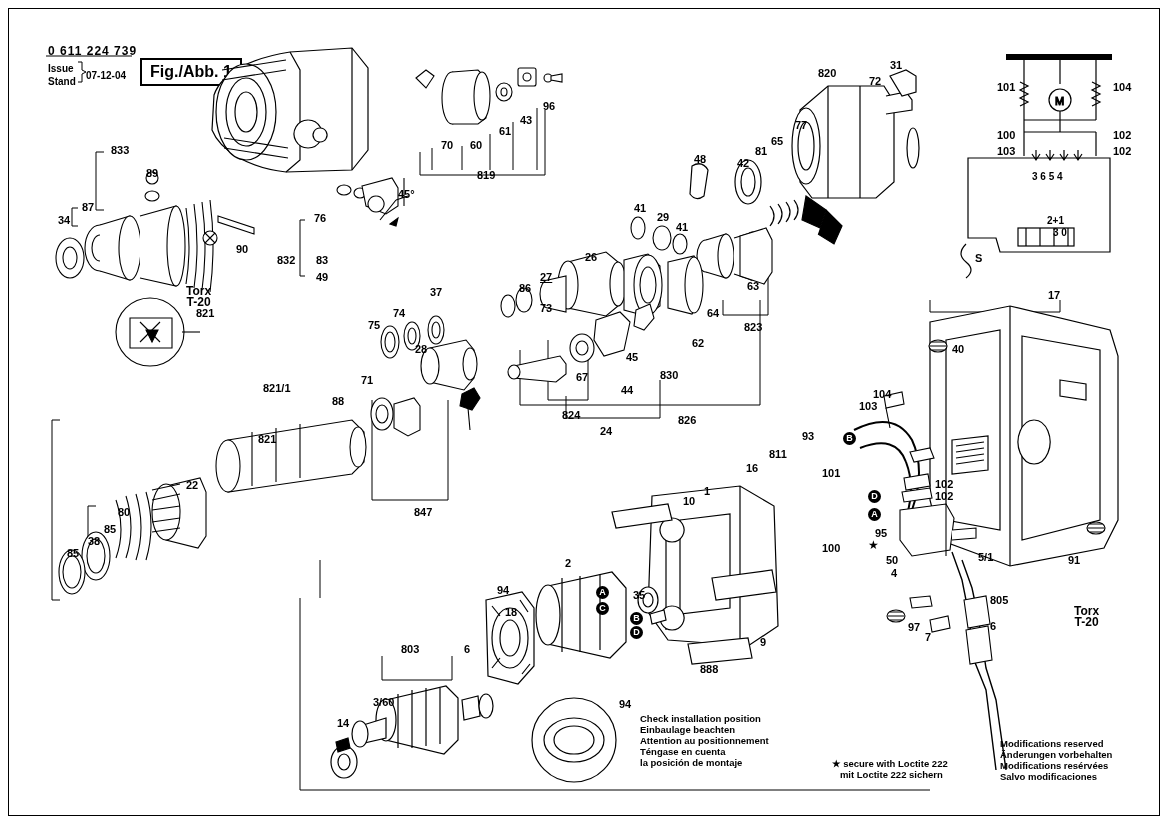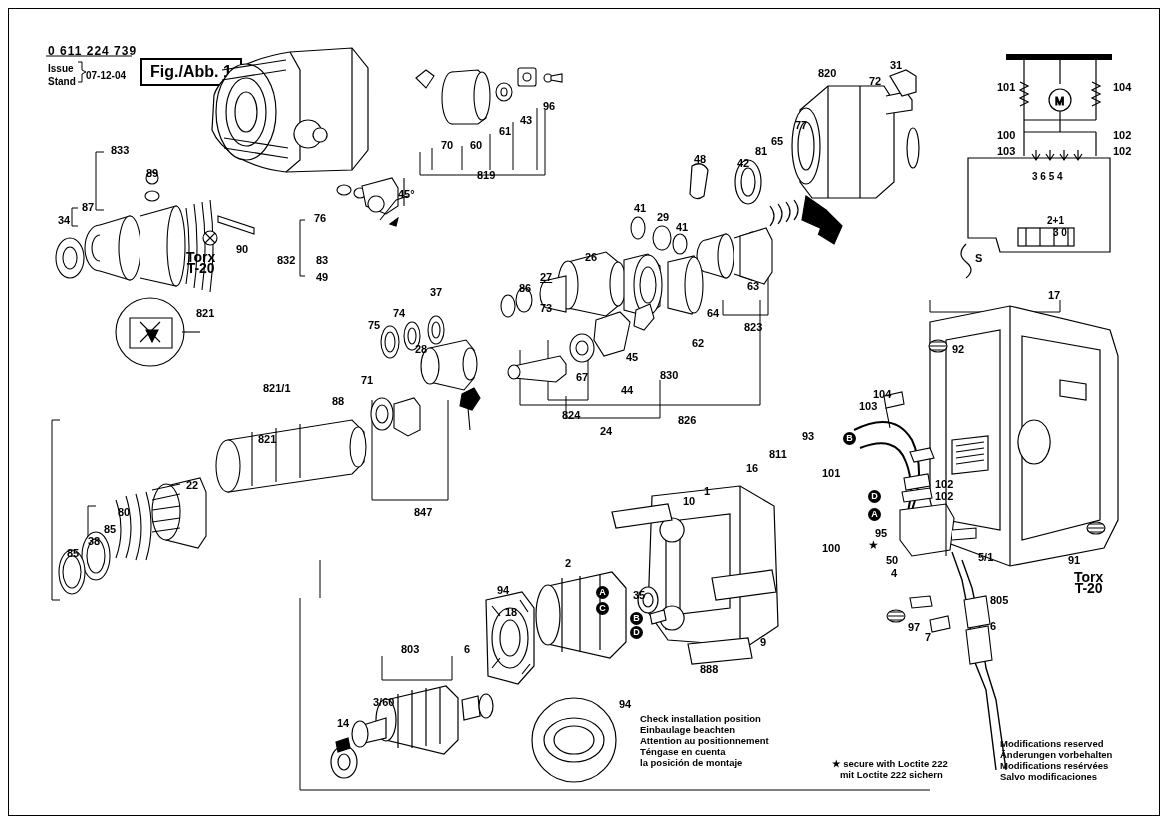--- a/index.html
+++ b/index.html
@@ -7,21 +7,21 @@
   .page{position:absolute;left:0;top:0;width:1169px;height:826px;overflow:hidden;}
   .frame{position:absolute;left:8px;top:8px;width:1152px;height:808px;border:1.5px solid #000;box-sizing:border-box;}
   .lbl{position:absolute;font-size:11px;line-height:11px;font-weight:bold;white-space:pre;}
   .lbl.sm{font-size:10px;line-height:10px;}
   .hdr-num{position:absolute;font-size:12px;font-weight:bold;letter-spacing:1px;}
   .issue{position:absolute;font-size:10px;line-height:11px;font-weight:bold;}
   .figbox{position:absolute;border:2px solid #000;padding:3px 8px;font-size:16px;font-weight:bold;}
   svg{position:absolute;left:0;top:0;}
   .note{position:absolute;font-size:9.5px;line-height:11px;font-weight:bold;white-space:pre;}
   .circ{position:absolute;width:13px;height:13px;border-radius:50%;background:#000;color:#fff;font-size:9px;font-weight:bold;text-align:center;line-height:13px;}
-  .torx{position:absolute;font-size:14px;font-weight:bold;line-height:11px;text-align:center;}
+  .torx{position:absolute;font-size:12px;font-weight:bold;line-height:11px;text-align:center;margin-top:34px;}
   .star{position:absolute;font-size:12px;}
 </style>
 </head>
 <body>
 
 <div class="page">
   <div class="frame"></div>
 
   <div class="hdr-num" style="left:48px;top:44px;">0 611 224 739</div>
   <div class="issue" style="left:48px;top:63px;">Issue</div>
@@ -372,21 +372,21 @@
   <div class="lbl" style="left:621px;top:385px;">44</div>
   <div class="lbl" style="left:626px;top:352px;">45</div>
   <div class="lbl" style="left:678px;top:338px;margin-left:14px;">62</div>
   <div class="lbl" style="left:660px;top:370px;">830</div>
   <div class="lbl" style="left:600px;top:426px;">24</div>
   <div class="lbl" style="left:678px;top:415px;">826</div>
   <div class="lbl" style="left:707px;top:308px;">64</div>
   <div class="lbl" style="left:747px;top:281px;">63</div>
   <div class="lbl" style="left:744px;top:322px;">823</div>
   <div class="lbl" style="left:1048px;top:290px;">17</div>
-  <div class="lbl" style="left:952px;top:344px;">92</div>
+  <div class="lbl" style="left:952px;top:344px;">40</div>
   <div class="lbl" style="left:1068px;top:555px;">91</div>
   <div class="lbl" style="left:873px;top:389px;">104</div>
   <div class="lbl" style="left:859px;top:401px;">103</div>
   <div class="lbl" style="left:935px;top:479px;">102</div>
   <div class="lbl" style="left:935px;top:491px;">102</div>
   <div class="lbl" style="left:875px;top:528px;">95</div>
   <div class="lbl" style="left:886px;top:555px;">50</div>
   <div class="lbl" style="left:891px;top:568px;">4</div>
   <div class="lbl" style="left:978px;top:552px;">5/1</div>
   <div class="lbl" style="left:990px;top:595px;">805</div>

